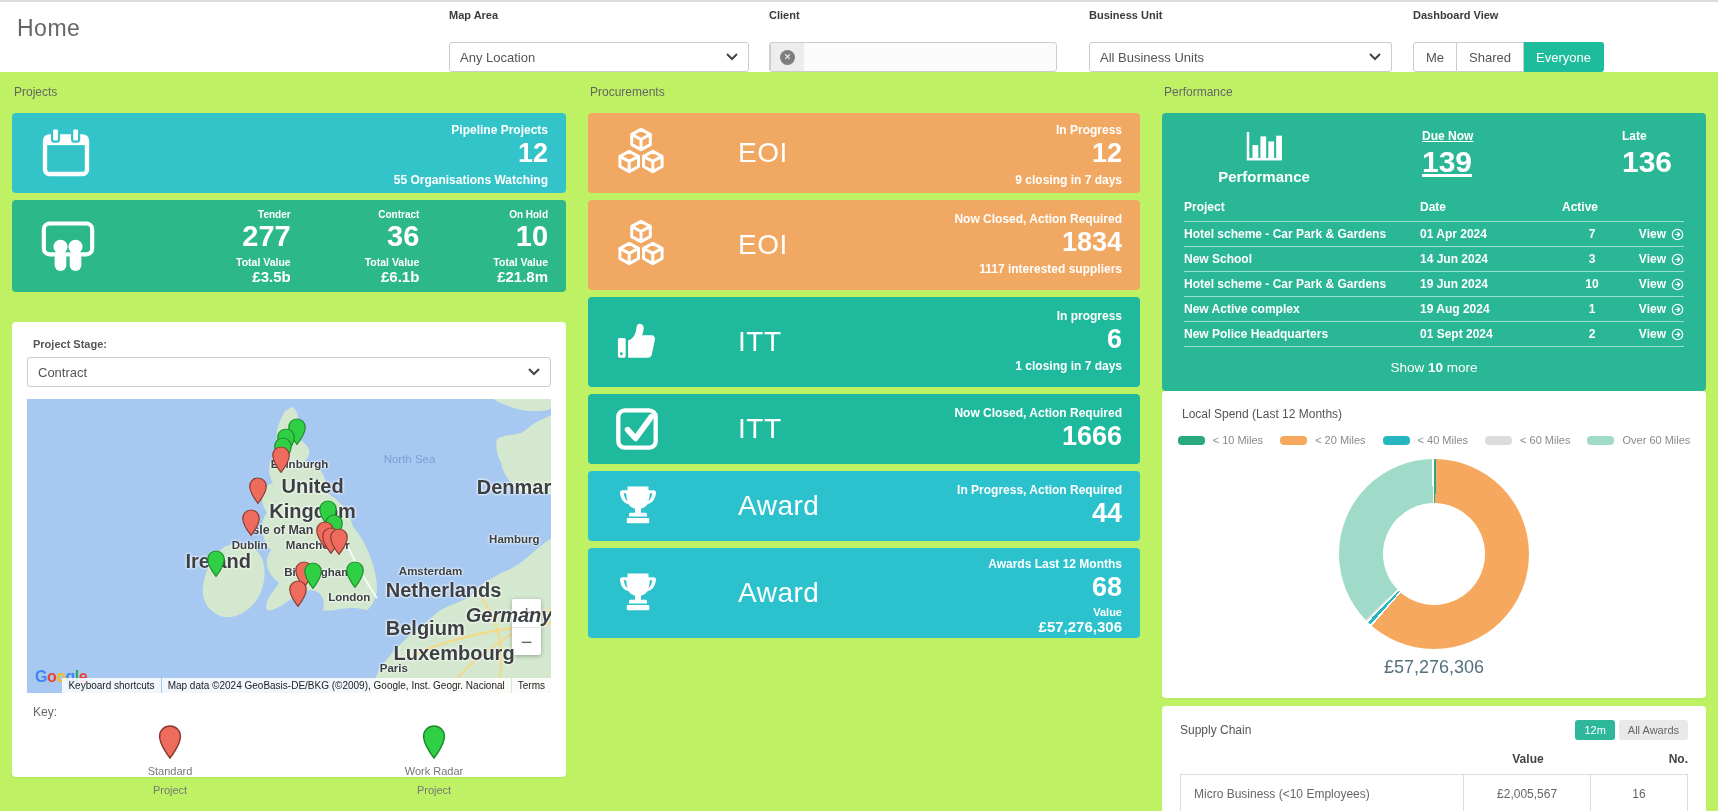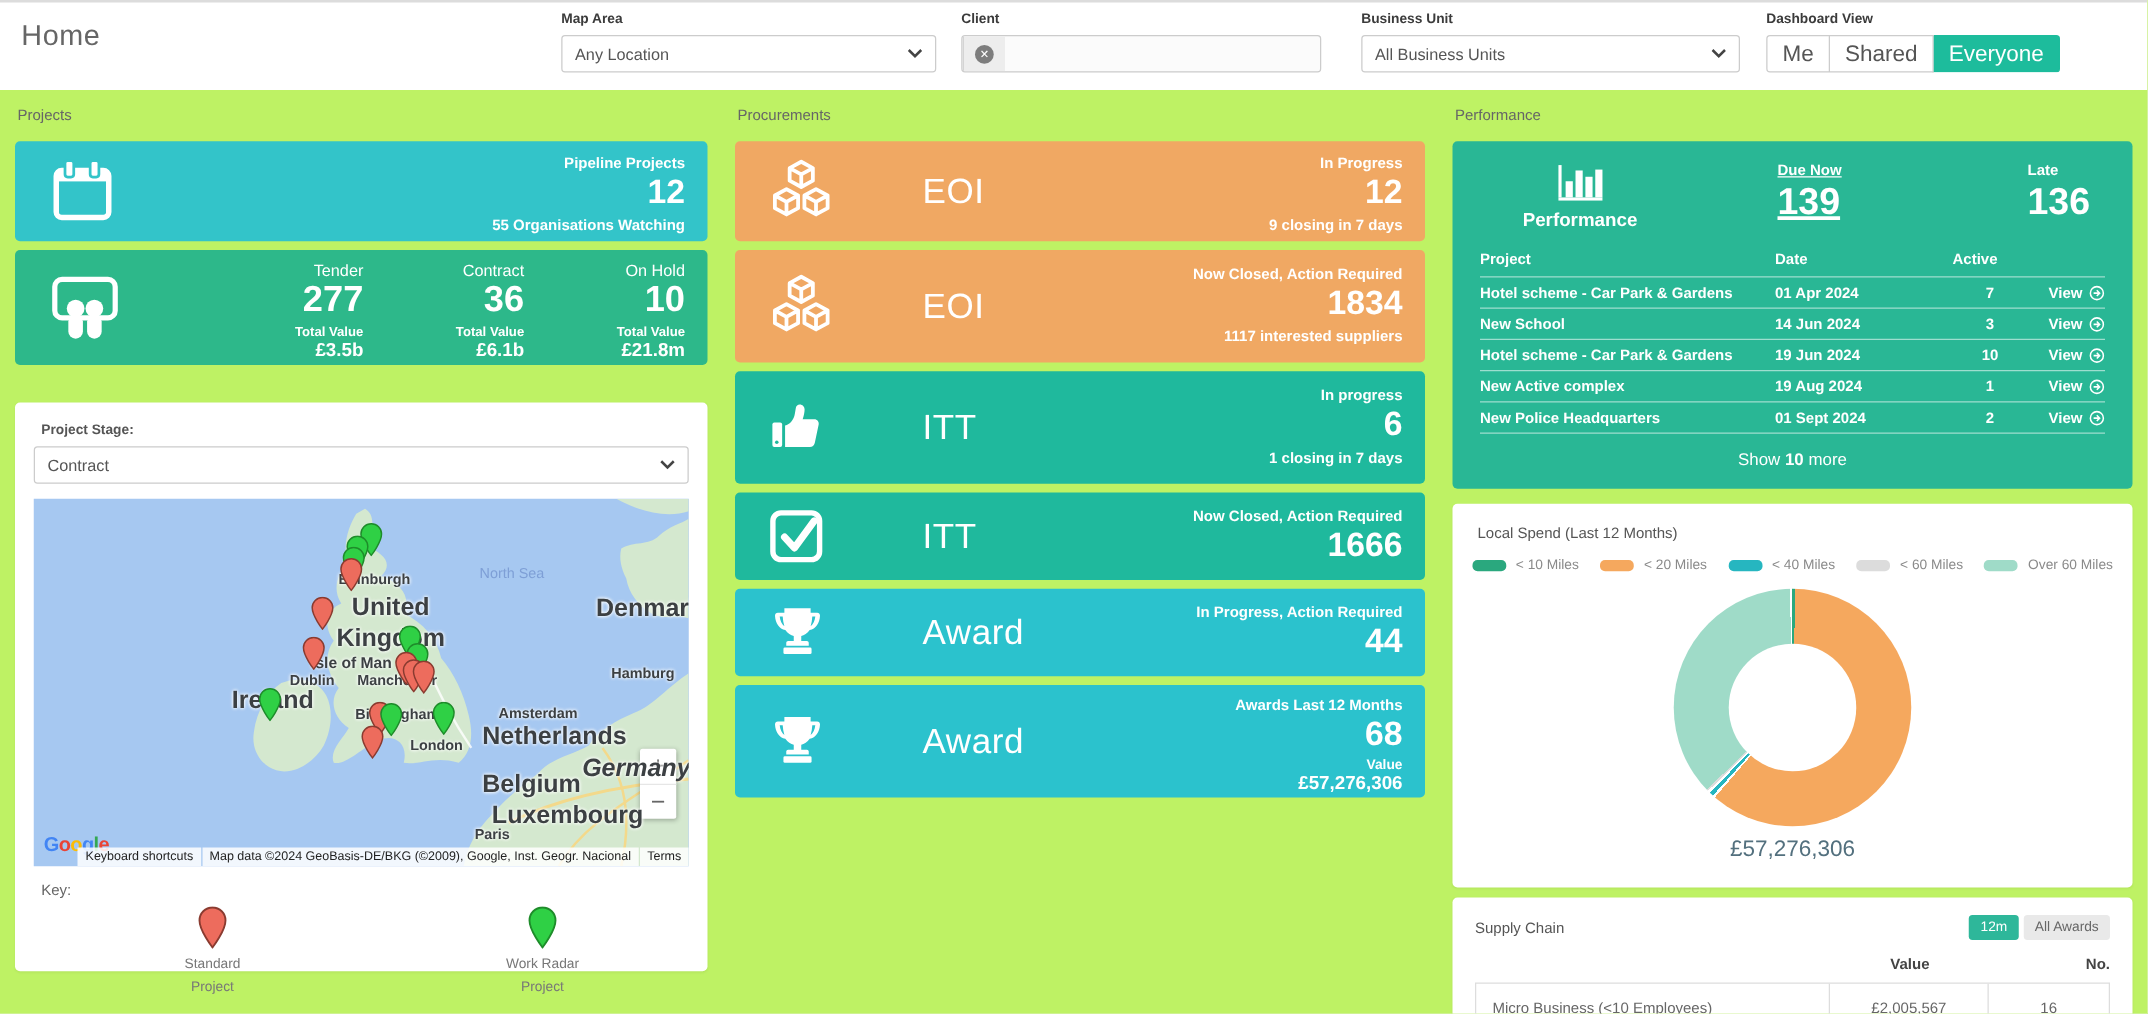--- a/index.html
+++ b/index.html
@@ -3,34 +3,34 @@
 <meta charset="utf-8">
 <style>
   * { margin:0; padding:0; box-sizing:border-box; }
   body { font-family:"Liberation Sans", sans-serif; background:#f1f1f1; }
   .page { position:relative; width:1718px; height:811px; background:#bef264; overflow:hidden; }
 
   
   .header { position:absolute; left:0; top:0; width:100%; height:72px; background:#fff; border-top:2px solid #dcdcdc; }
   .home-title { position:absolute; left:17px; top:13px; font-size:23px; font-weight:300; color:#666; letter-spacing:.5px; }
   .fgroup { position:absolute; top:7px; }
-  .fgroup > label { display:block; font-size:11px; font-weight:700; color:#3b3b3b; margin-bottom:7px; }
+  .fgroup > label { display:block; font-size:11px; font-weight:700; color:#3b3b3b; margin-bottom:21px; }
   .fg-maparea { left:449px; width:300px; }
   .fg-client  { left:769px; width:288px; }
   .fg-bunit   { left:1089px; width:303px; }
   .fg-dview   { left:1413px; }
   .selectbox { height:30px; border:1px solid #ccc; border-radius:3px; background:#fff; display:flex; align-items:center; justify-content:space-between; padding:0 10px; font-size:13px; color:#555; cursor:pointer; }
   .input-wrap { height:30px; border:1px solid #ccc; border-radius:3px; background:#fbfbfb; display:flex; overflow:hidden; }
   .input-wrap input { flex:1; border:none; outline:none; background:transparent; font-size:13px; color:#555; padding:0 10px; font-family:inherit; }
   .input-wrap input::placeholder { color:#a3a3a3; }
   .clear-addon { width:34px; background:#ededed; border-left:1px solid #ccc; display:flex; align-items:center; justify-content:center; cursor:pointer; }
   .clr { width:15px; height:15px; border-radius:50%; background:#7d7d7d; color:#fff; font-size:9px; line-height:15px; text-align:center; display:block; }
   .clr::before { content:"✕"; }
   .seg { display:flex; }
-  .seg-btn { height:30px; padding:0 12px; border:1px solid #ccc; border-left-width:0; background:#fff; font-size:18px; color:#555; display:flex; align-items:center; cursor:pointer; }
+  .seg-btn { height:30px; padding:0 12px; border:1px solid #ccc; border-left-width:0; background:#fff; font-size:13px; color:#555; display:flex; align-items:center; cursor:pointer; }
   .seg-btn:first-child { border-left-width:1px; border-radius:3px 0 0 3px; }
   .seg-btn:last-child { border-radius:0 3px 3px 0; }
   .seg-btn.active { background:#1dbc9c; border-color:#1dbc9c; color:#fff; }
 
   
   .col { position:absolute; top:85px; }
   .col-left { left:12px; width:554px; }
   .col-mid { left:588px; width:552px; }
   .col-right { left:1162px; width:544px; }
   .section-label { font-size:12px; color:#666; height:14px; margin:0 0 14px 2px; }
@@ -48,21 +48,21 @@
   .right-stack { position:absolute; right:18px; top:10px; text-align:right; }
   .right-stack.vcenter { top:50%; transform:translateY(-50%); }
   .c-label { font-size:12px; font-weight:700; }
   .c-value { font-size:27px; font-weight:700; line-height:1.2; }
   .c-sub { font-size:12px; font-weight:700; margin-top:4px; }
   .c-sublabel { font-size:11px; font-weight:600; margin-top:3px; }
   .c-subvalue { font-size:15px; font-weight:700; }
 
   .stats-row { position:absolute; left:150px; right:18px; top:9px; display:flex; }
   .stat-col { flex:1; text-align:right; }
-  .s-label { font-size:13px; font-weight:400; }
+  .s-label { font-size:10px; font-weight:700; }
   .s-value { font-size:29px; font-weight:700; line-height:1.15; }
   .s-tv { font-size:10.5px; font-weight:600; margin-top:3px; }
   .s-tvv { font-size:15px; font-weight:700; }
 
   .p-name { position:absolute; left:150px; top:50%; transform:translateY(-50%); font-size:28px; font-weight:300; letter-spacing:.5px; }
 
   
   .map-panel { background:#fff; border-radius:4px; height:455px; margin-top:30px; padding:14px 15px; box-shadow:0 1px 2px rgba(0,0,0,.05); }
   .ps-label { font-size:11px; font-weight:700; color:#555; margin:2px 0 7px 6px; }
   .map { position:relative; margin-top:12px; height:294px; background:#a6c8f1; overflow:hidden; }
@@ -97,21 +97,21 @@
   .perf-hrow { display:flex; font-size:12px; font-weight:700; padding-bottom:7px; }
   .ph-proj, .pc-proj { flex:0 0 236px; }
   .ph-date, .pc-date { flex:0 0 142px; }
   .ph-active { flex:0 0 60px; }
   .pc-active { flex:0 0 60px; text-align:center; }
   .prow { display:flex; align-items:center; height:25px; border-top:1px solid rgba(255,255,255,.55); font-size:12px; font-weight:600; }
   .pc-view { flex:1; display:flex; justify-content:flex-end; align-items:center; gap:5px; font-weight:700; cursor:pointer; }
   .show-more { border-top:1px solid rgba(255,255,255,.55); text-align:center; padding-top:13px; font-size:13.5px; cursor:pointer; }
 
   
-  .spend-panel { position:relative; background:#fff; border-radius:4px; margin-top:12px; height:307px; padding:16px 20px; box-shadow:0 1px 2px rgba(0,0,0,.05); }
+  .spend-panel { position:relative; background:#fff; border-radius:4px; height:307px; padding:16px 20px; box-shadow:0 1px 2px rgba(0,0,0,.05); }
   .panel-title { font-size:12px; color:#555; }
   .legend { display:flex; justify-content:center; gap:17px; margin-top:13px; }
   .leg-item { display:flex; align-items:center; gap:8px; font-size:11px; color:#8a8a8a; white-space:nowrap; }
   .leg-swatch { width:27px; height:9px; border-radius:4px; display:inline-block; }
   .donut-wrap { position:absolute; left:50%; top:68px; transform:translateX(-50%); width:190px; height:190px; }
   .donut { position:relative; width:100%; height:100%; border-radius:50%; }
   .donut::after { content:""; position:absolute; left:50%; top:50%; width:102px; height:102px; background:#fff; border-radius:50%; transform:translate(-50%,-50%); }
   .donut-total { position:absolute; left:50%; top:266px; transform:translateX(-50%); font-size:18px; color:#53707e; }
 
   

